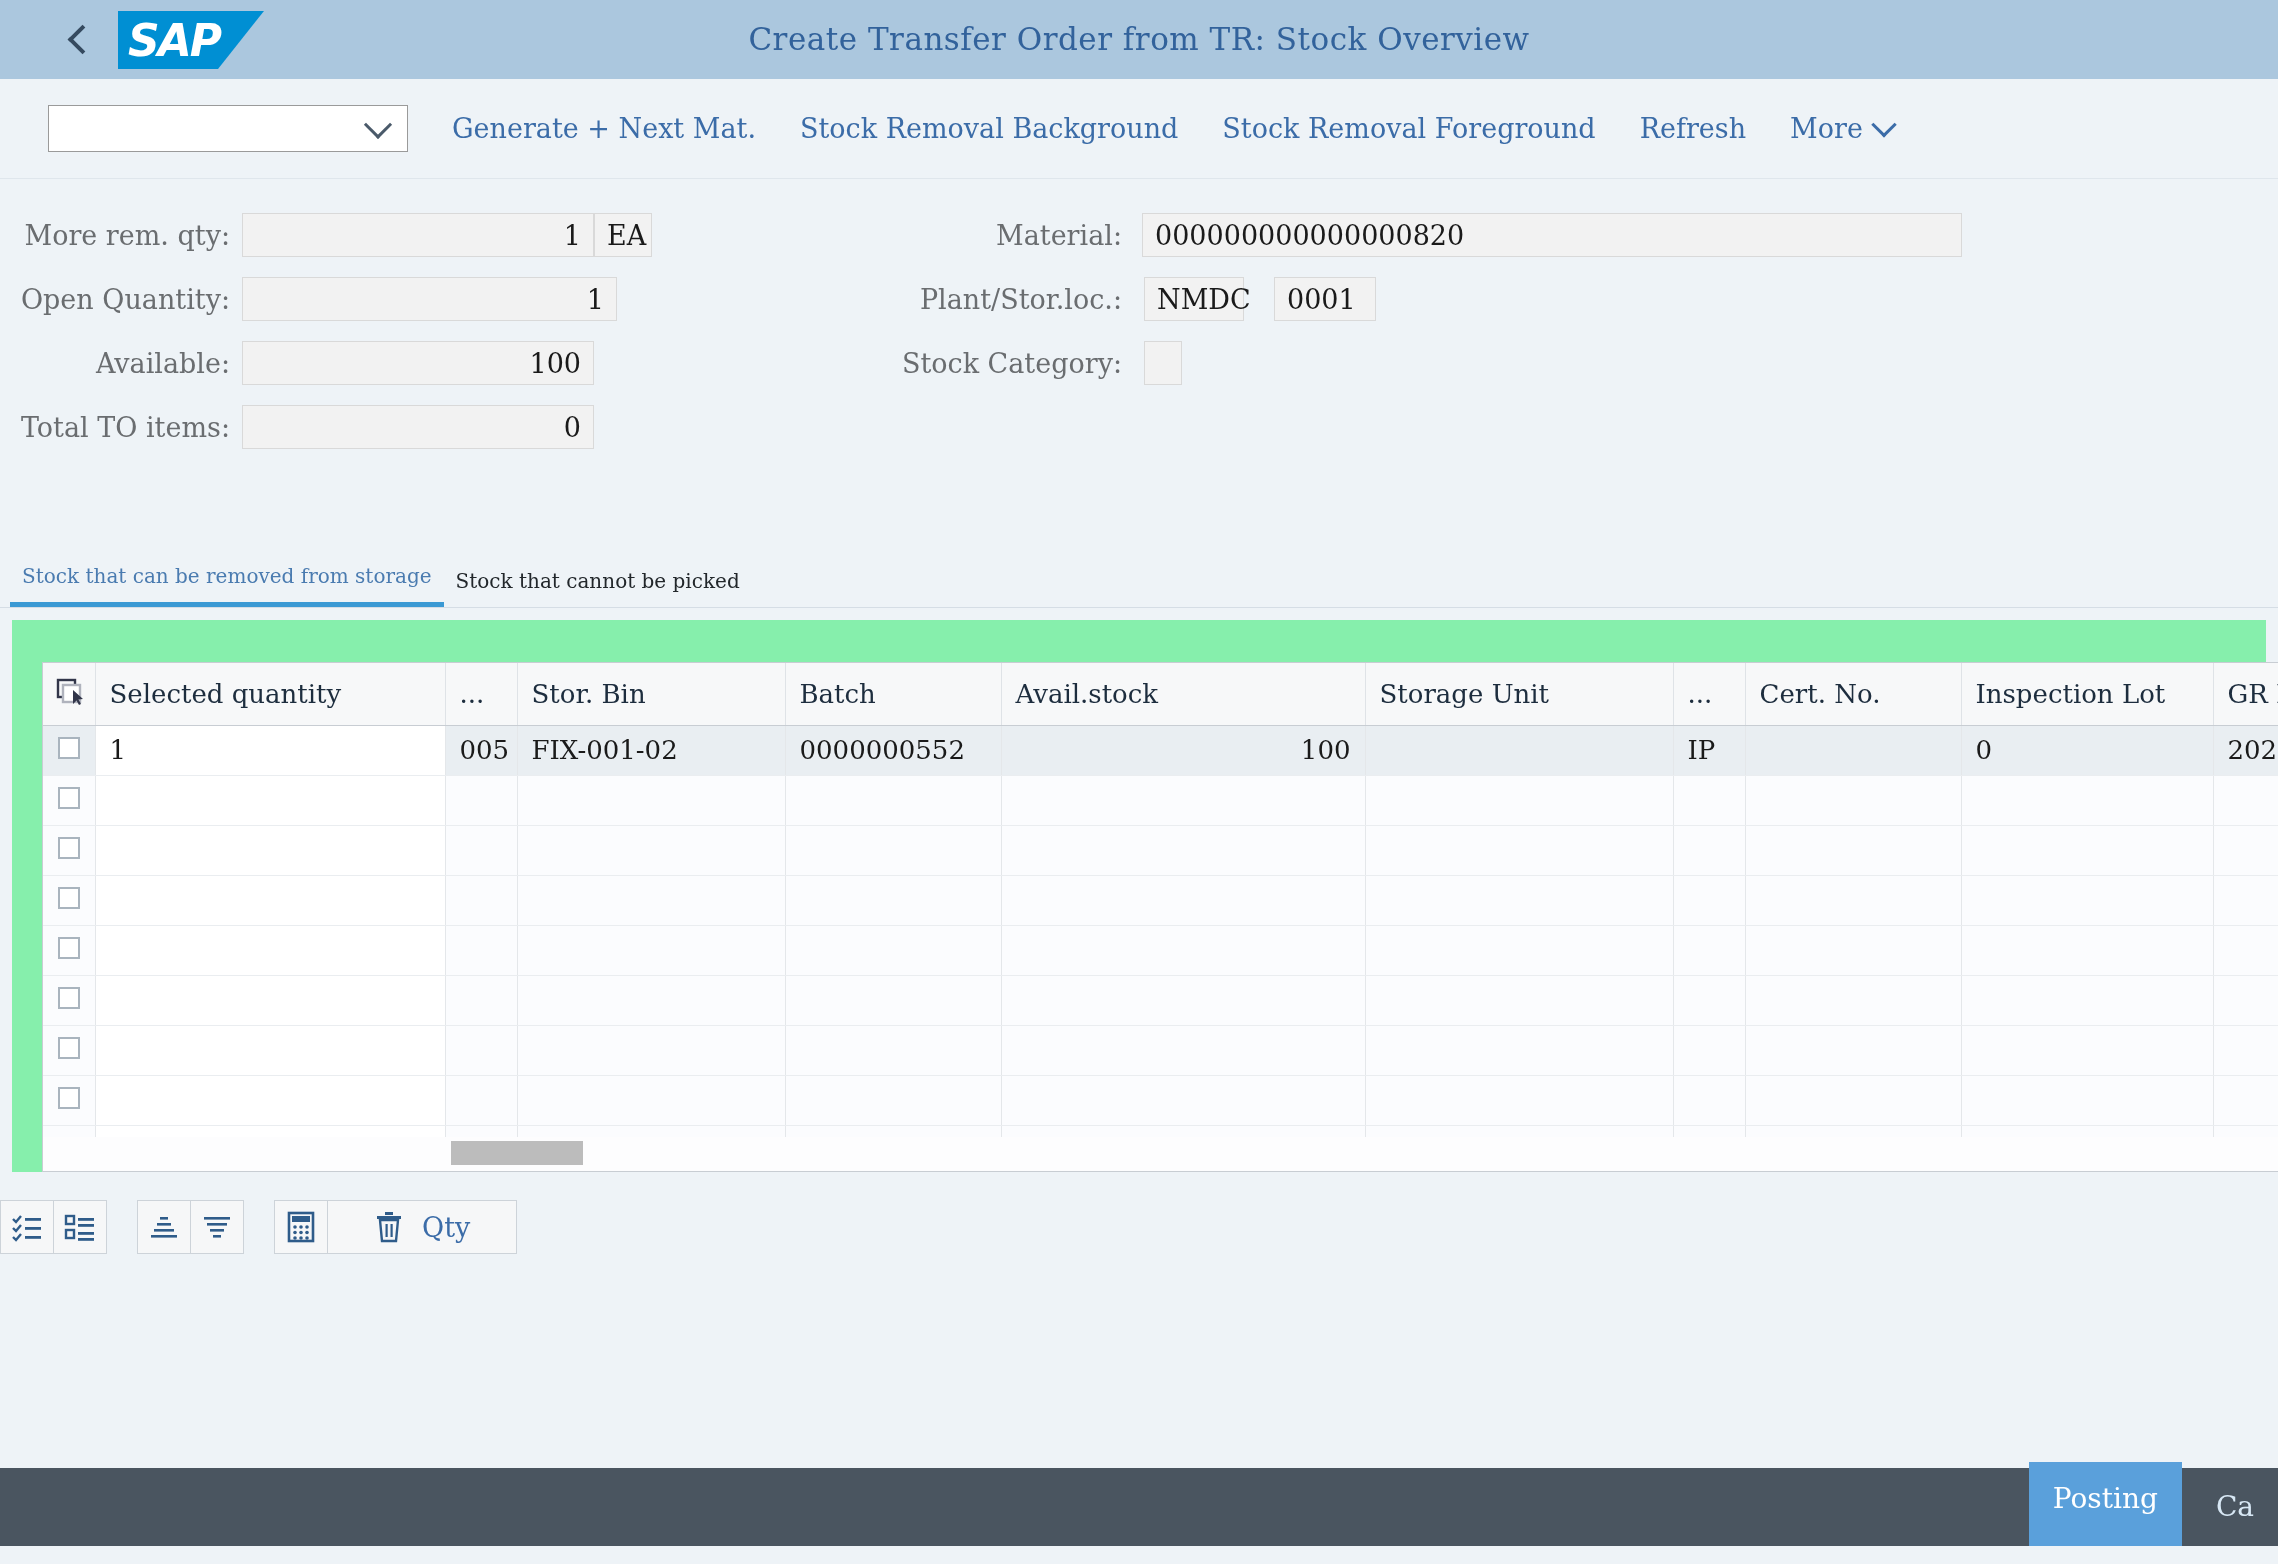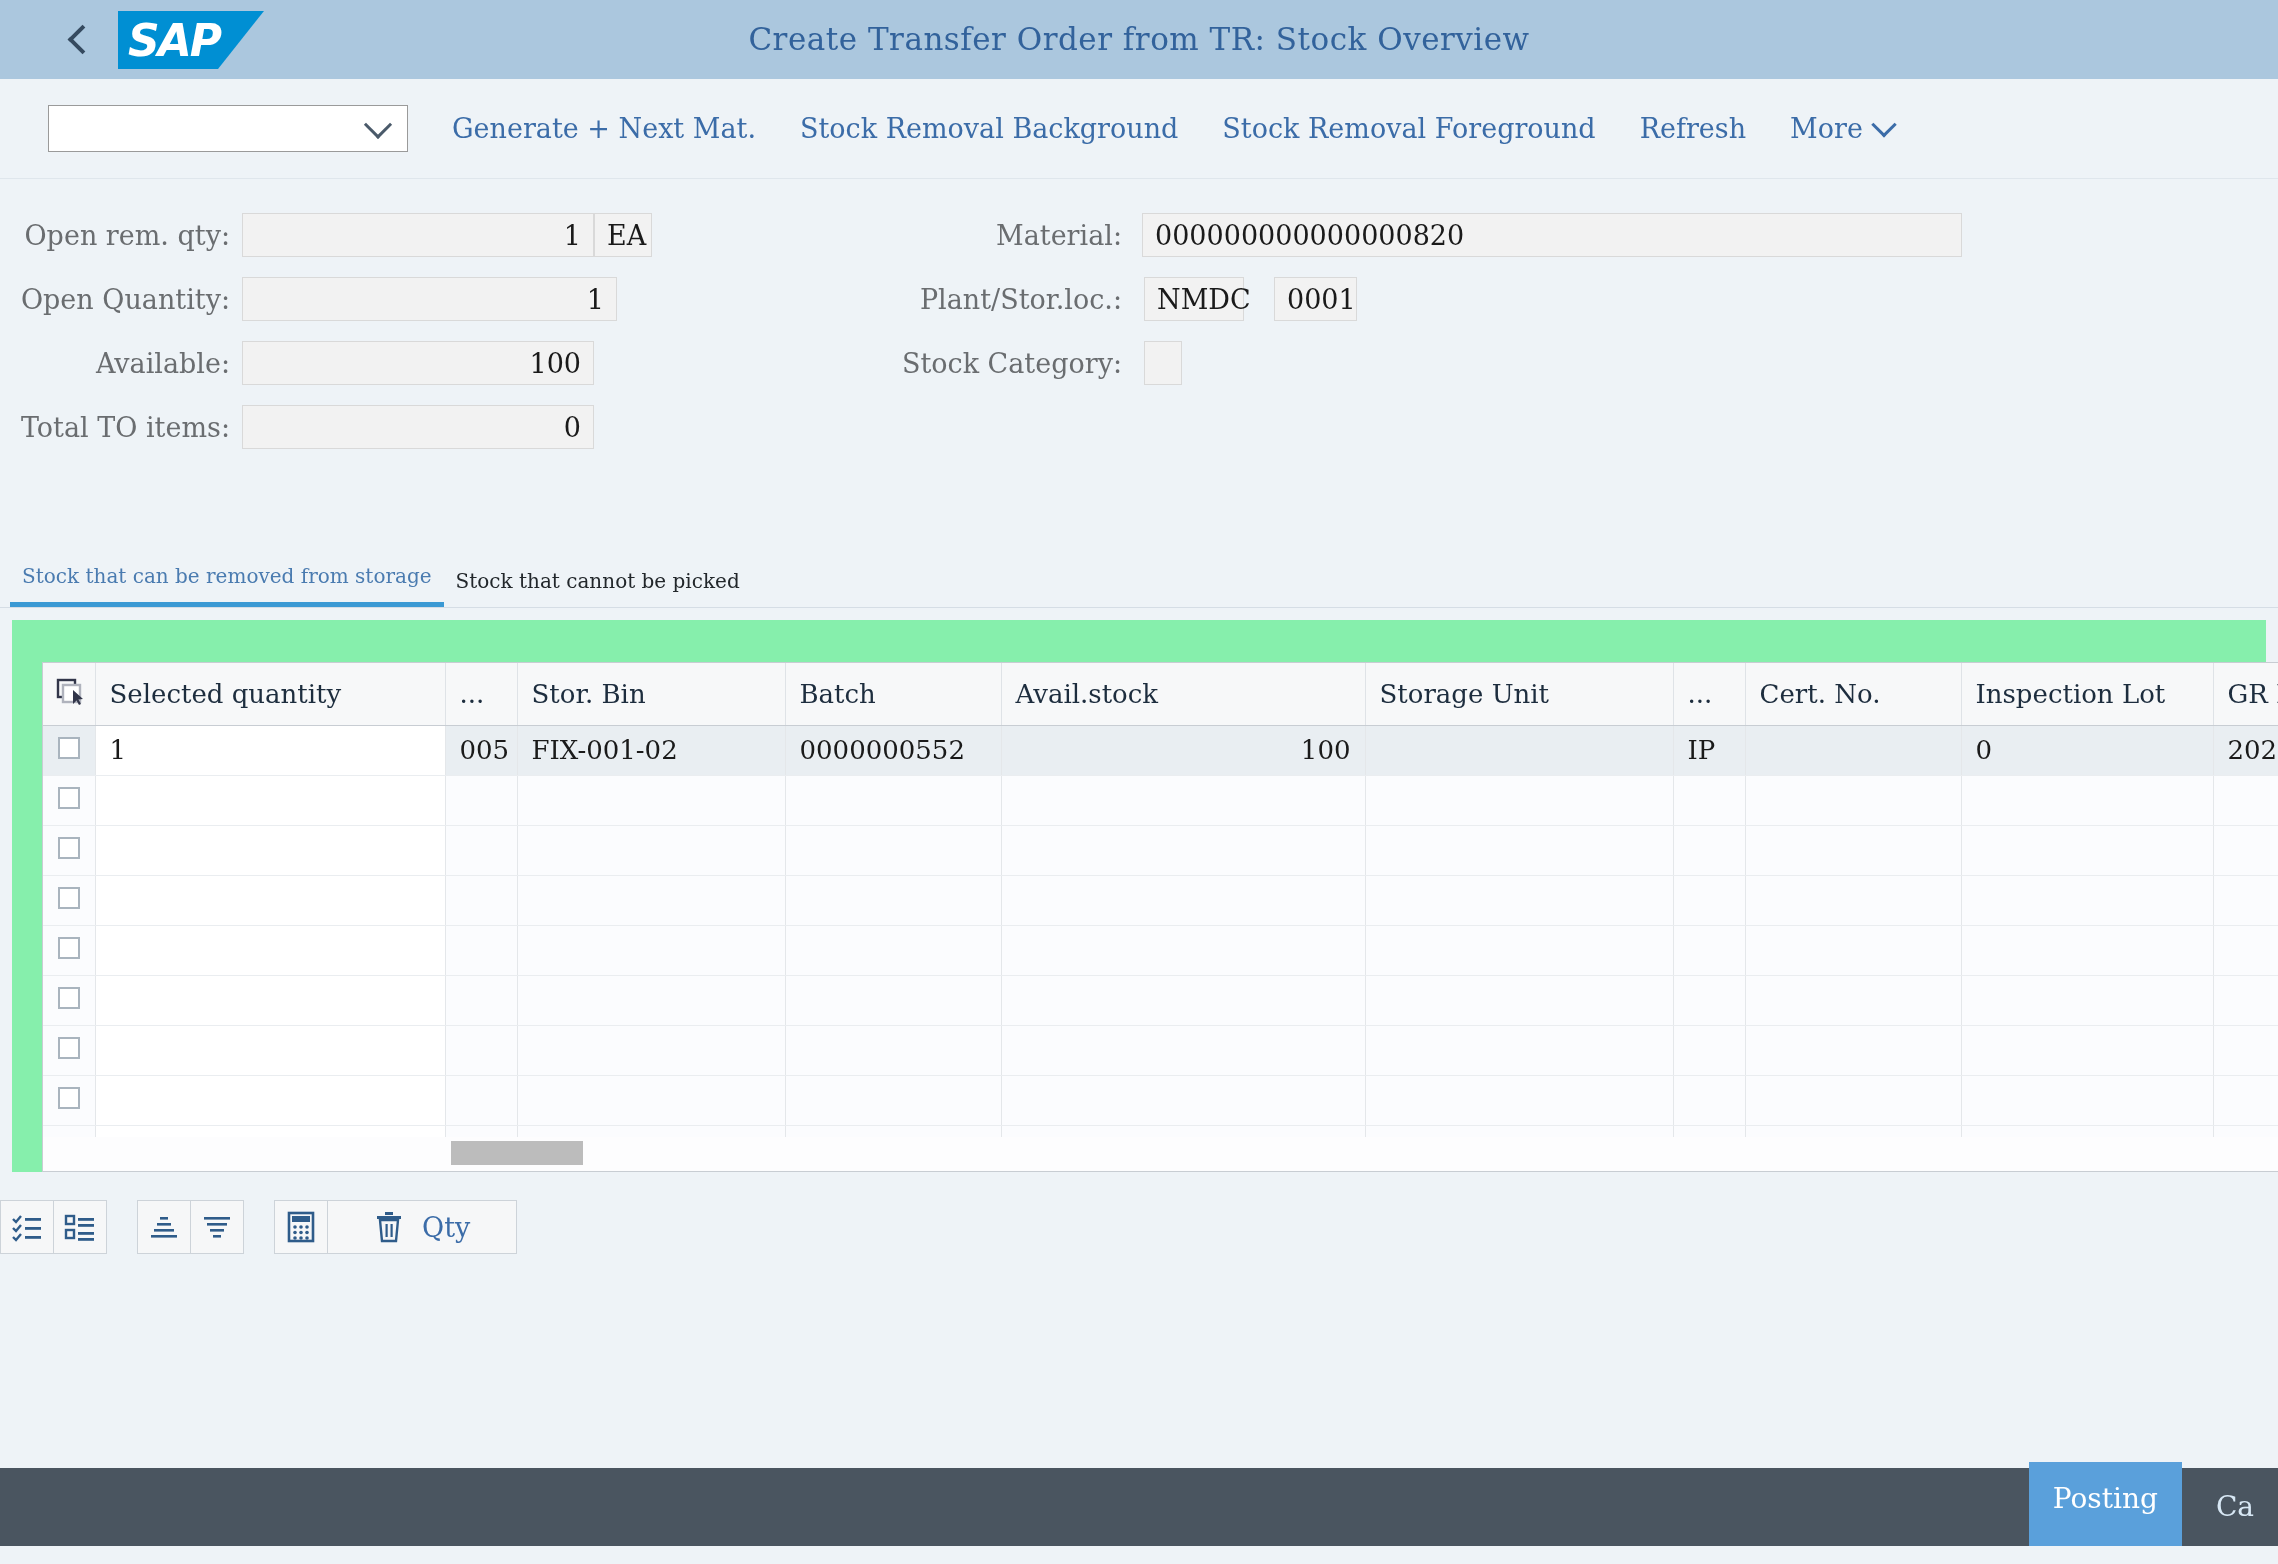--- a/index.html
+++ b/index.html
@@ -374,21 +374,21 @@
       <span>More</span>
       <span class="caret-sm"></span>
     </div>
   </div>
 
   <div class="form-area">
 
     <div class="form-col" style="left:0; top:34px;">
 
       <div class="form-row">
-        <div class="form-label" style="width:230px;">Open rem. qty:</div>
+        <div class="form-label" style="width:230px;">More rem. qty:</div>
         <div class="fld num" style="width:352px; margin-left:12px;">1</div>
         <div class="fld" style="width:58px;">EA</div>
       </div>
 
       <div class="form-row">
         <div class="form-label" style="width:230px;">Open Quantity:</div>
         <div class="fld num" style="width:375px; margin-left:12px;">1</div>
       </div>
 
       <div class="form-row">
@@ -405,21 +405,21 @@
     <div class="form-col" style="left:860px; top:34px;">
 
       <div class="form-row">
         <div class="form-label" style="width:262px;">Material:</div>
         <div class="fld" style="width:820px; margin-left:20px;">000000000000000820</div>
       </div>
 
       <div class="form-row">
         <div class="form-label" style="width:262px;">Plant/Stor.loc.:</div>
         <div class="fld" style="width:100px; margin-left:22px;">NMDC</div>
-        <div class="fld" style="width:83px; margin-left:30px;">0001</div>
+        <div class="fld" style="width:102px; margin-left:30px;">0001</div>
       </div>
 
       <div class="form-row">
         <div class="form-label" style="width:262px;">Stock Category:</div>
         <div class="fld" style="width:38px; margin-left:22px;"></div>
       </div>
     </div>
   </div>
 
   <div class="tabs-wrap">

